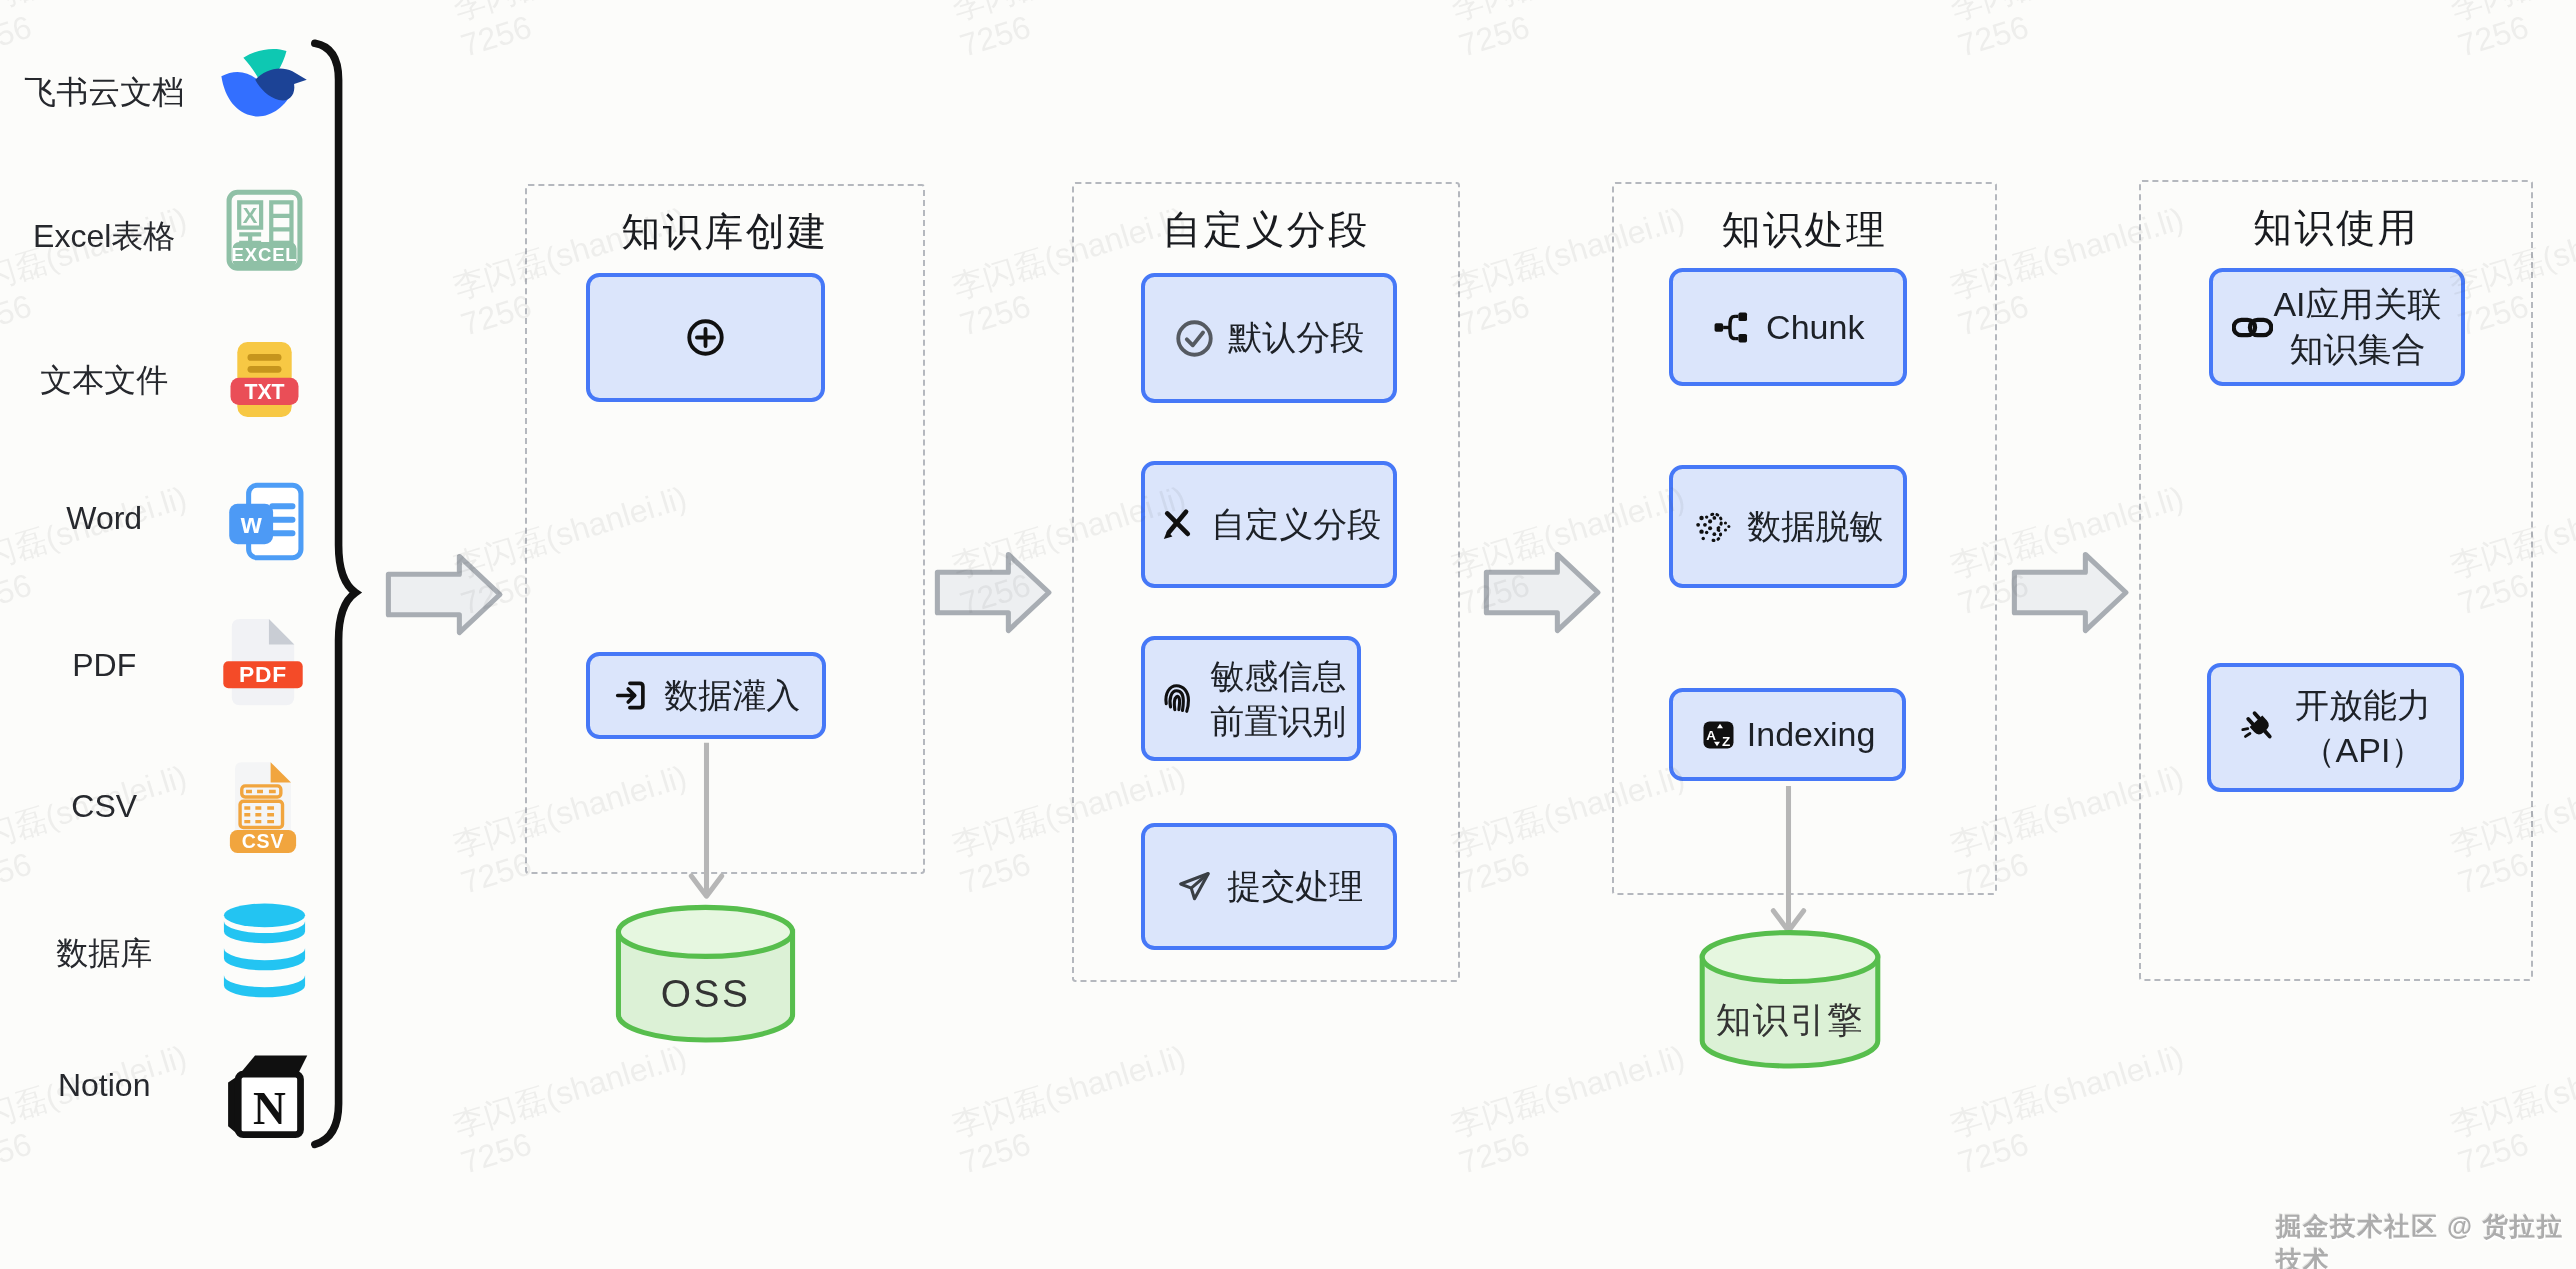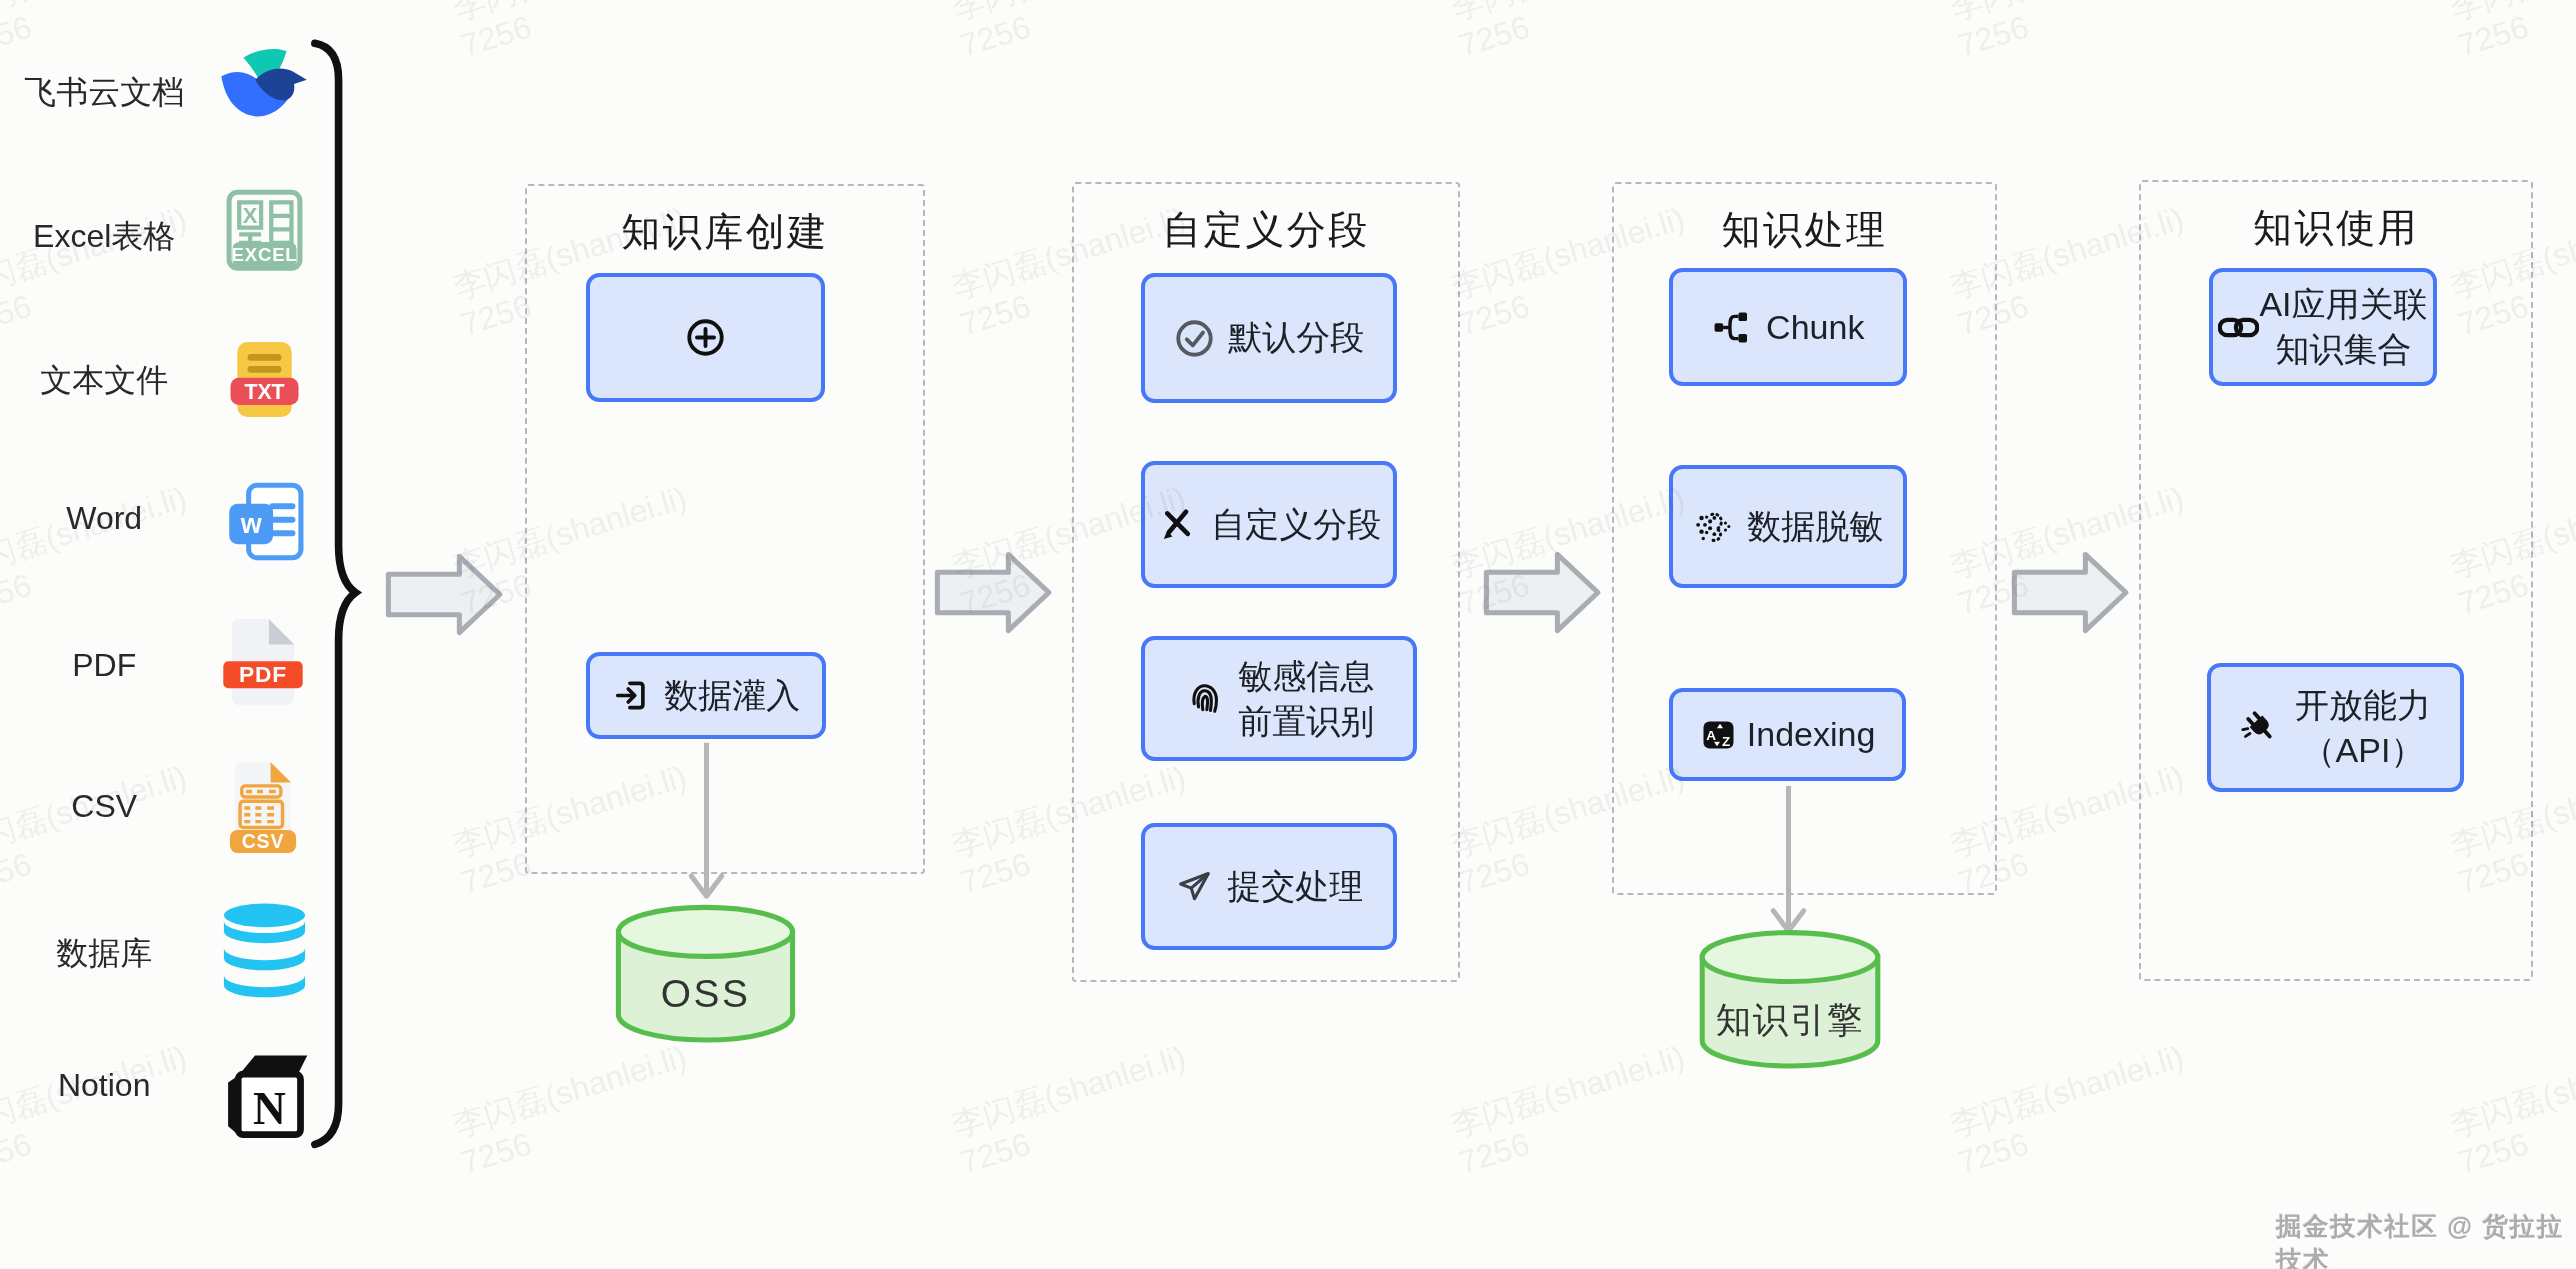--- a/index.html
+++ b/index.html
@@ -164,21 +164,21 @@
 
   <div class="box" style="left:1141px;top:461px;width:256px;height:127px">
     <svg width="41" height="41" viewBox="0 0 48 48">
       <path d="M34 9 L14 33" stroke="#101010" stroke-width="5.5" stroke-linecap="round"></path>
       <path d="M12 11 L36 35" stroke="#101010" stroke-width="5.5" stroke-linecap="round"></path>
       <polygon points="8,41 12,31 18,38" fill="#101010"></polygon>
     </svg>
     <div>自定义分段</div>
   </div>
 
-  <div class="box" style="left:1141px;top:636px;width:276px;height:125px">
+  <div class="box" style="left:1141px;top:636px;width:220px;height:125px">
     <svg width="41" height="41" viewBox="0 0 48 48">
       <path d="M12 30 C10 18 16 9 24 9 C32 9 38 16 38 26 C38 32 37 36 36 39" fill="none" stroke="#101010" stroke-width="3.6" stroke-linecap="round"></path>
       <path d="M17 34 C15 24 18 15 24 15 C30 15 32 20 32 27 C32 32 31.5 35 31 38" fill="none" stroke="#101010" stroke-width="3.6" stroke-linecap="round"></path>
       <path d="M22 37 C21 30 21.5 24 24 22 C27 20 28 25 27.5 30 C27.2 33 27 35 26.8 37" fill="none" stroke="#101010" stroke-width="3.6" stroke-linecap="round"></path>
     </svg>
     <div class="lines">
       <div>敏感信息</div>
       <div>前置识别</div>
     </div>
   </div>
@@ -239,21 +239,21 @@
     <line x1="35" y1="2" x2="35" y2="172" stroke="#B6B6B6" stroke-width="6"></line>
     <path d="M17 150 L35 174 L53 150" fill="none" stroke="#B6B6B6" stroke-width="6" stroke-linecap="round" stroke-linejoin="round"></path>
   </svg>
 
   <svg class="icon-abs" style="left:1698px;top:929px" width="184" height="144" viewBox="0 0 218 170">
     <path d="M5 33 V132 A104 30 0 0 0 213 132 V33 Z" fill="#DCF1D6" stroke="#57BE4D" stroke-width="6"></path>
     <ellipse cx="109" cy="33" rx="104" ry="29" fill="#E6F7E0" stroke="#57BE4D" stroke-width="6"></ellipse>
     <text class="cyl-text" x="109" y="122" text-anchor="middle" font-size="42" letter-spacing="2" fill="#333333">知识引擎</text>
   </svg>
 
-  <div class="box" style="left:2209px;top:268px;width:228px;height:118px;gap:0">
+  <div class="box" style="left:2209px;top:268px;width:256px;height:118px;gap:0">
     <svg width="41" height="41" viewBox="0 0 48 48">
       <rect x="2" y="15" width="25" height="18" rx="9" fill="none" stroke="#101010" stroke-width="5"></rect>
       <rect x="21" y="15" width="25" height="18" rx="9" fill="none" stroke="#101010" stroke-width="5"></rect>
     </svg>
     <div class="lines">
       <div>AI应用关联</div>
       <div>知识集合</div>
 
     </div>
   </div>

